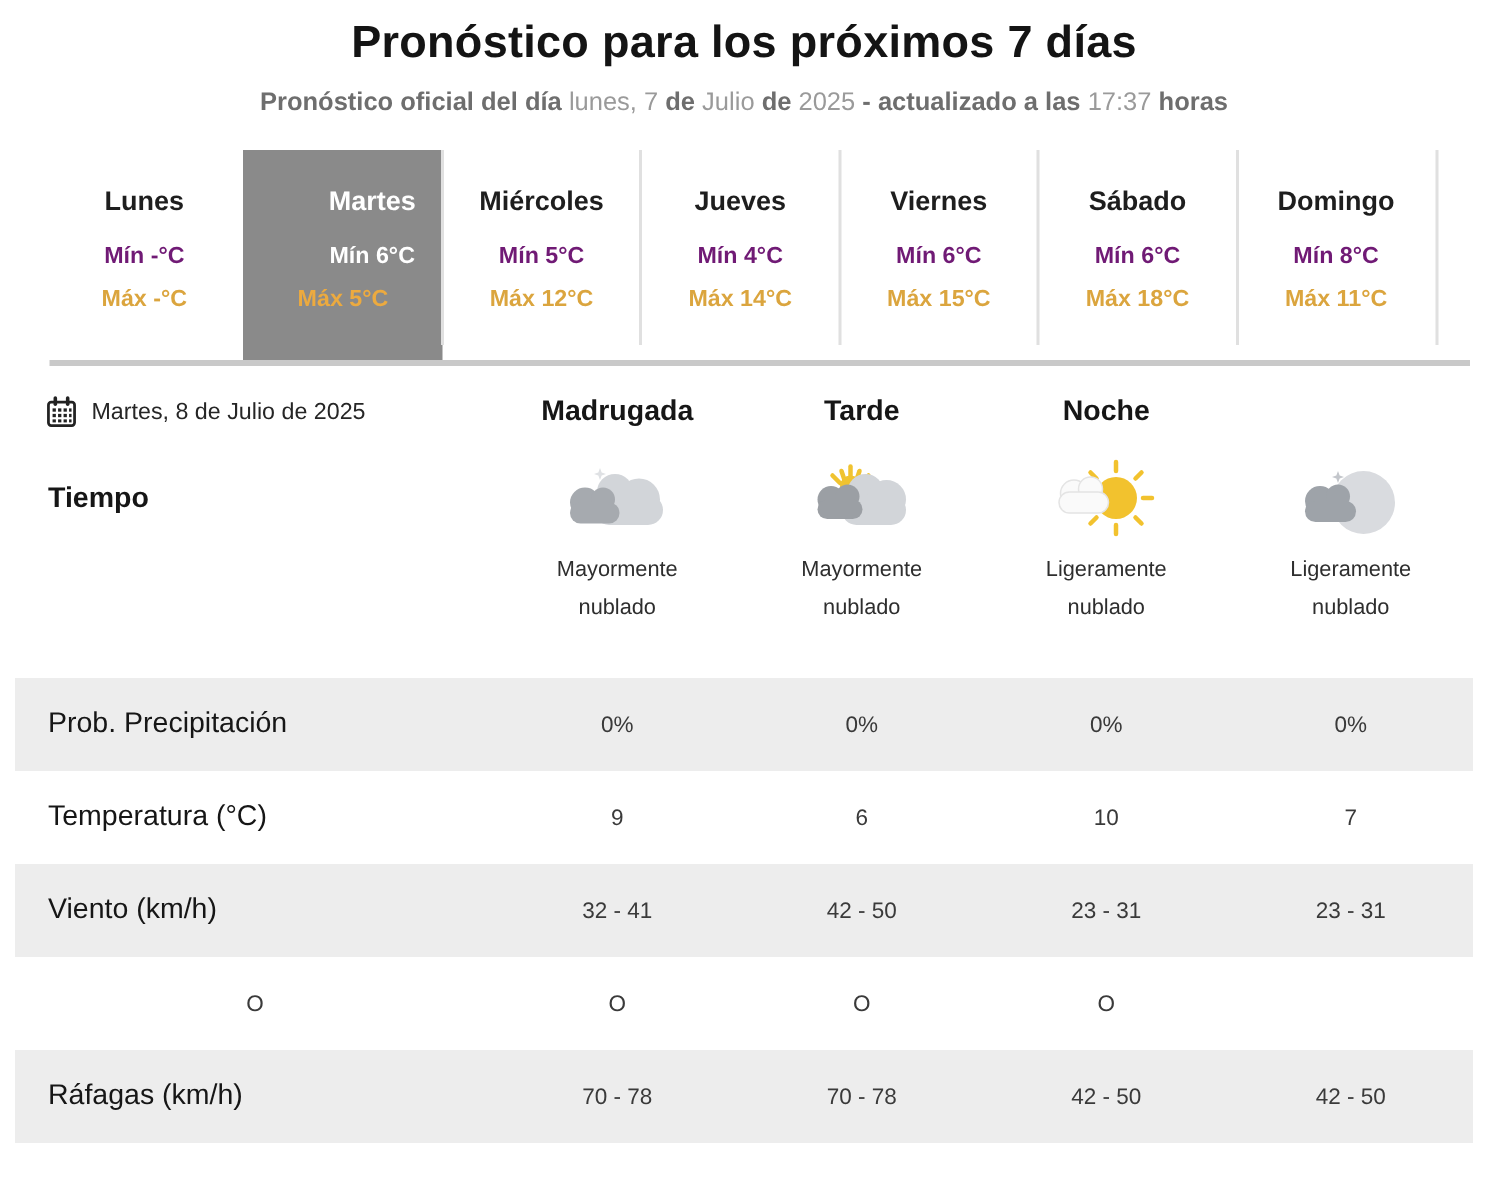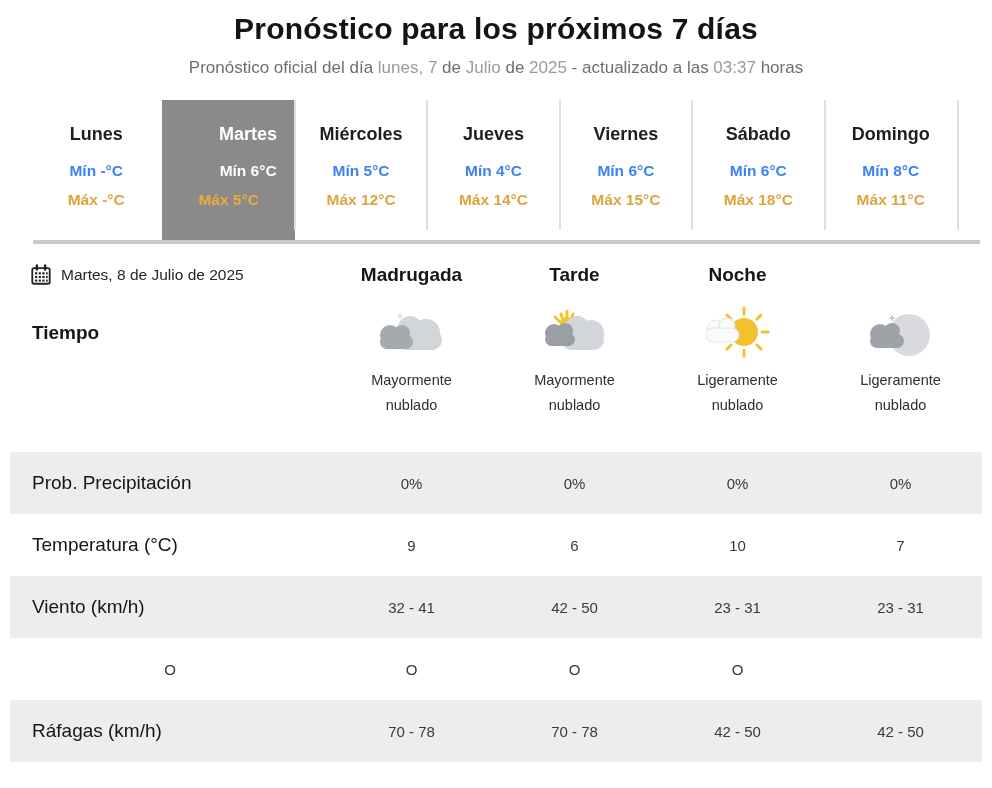--- a/index.html
+++ b/index.html
@@ -5,36 +5,36 @@
   * { margin:0; padding:0; box-sizing:border-box; }
   html,body { background:#fff; }
   body { font-family:"Liberation Sans", sans-serif; color:#1c1c1c; }
   .page { width:992px; height:788px; background:#fff; overflow:hidden; }
 
   
   .hdr { padding-top:12px; }
   .title { text-align:center; font-size:30px; font-weight:bold; color:#141414; letter-spacing:.2px; }
   .subtitle { text-align:center; font-size:17px; margin-top:12px; color:#8a8a8a; }
   .subtitle span { white-space:pre-wrap; }
-  .subtitle .sb { font-weight:normal; color:#6e6e6e; }
+  .subtitle .sb { font-weight:bold; color:#6e6e6e; }
   .subtitle .sr { font-weight:normal; color:#9a9a9a; }
 
   
   .tabs { display:flex; margin:22px 35px 0 30px; height:140px; }
   .tab { flex:1; position:relative; text-align:center; padding-top:24px; cursor:pointer; }
   .tab:not(:first-child)::before {
     content:""; position:absolute; left:-1px; top:0; bottom:10px; width:2px; background:#e0e0e0;
   }
   .tab:last-child::after {
     content:""; position:absolute; right:-2px; top:0; bottom:10px; width:2px; background:#e0e0e0;
   }
   .tab.selected { background:#8a8a8a; }
   .tab.selected::before { display:none; }
   .tab-day { font-size:18px; font-weight:bold; color:#1e1e1e; margin-bottom:17px; }
-  .tab-min { font-size:15.5px; font-weight:bold; color:#3b82f6; margin-bottom:11px; }
+  .tab-min { font-size:15.5px; font-weight:bold; color:#701a75; margin-bottom:11px; }
   .tab-max { font-size:15.5px; font-weight:bold; color:#dba53e; }
   .tab.selected .tab-day, .tab.selected .tab-min { color:#ffffff;margin-left:39px; }
   .tab.selected .tab-max { color:#ecaa3f; }
   .tabbar { height:4px; background:#c9c9c9; margin:0 12px 0 33px; }
 
   
   .grid { display:grid; grid-template-columns:320px 1fr 1fr 1fr 1fr; margin:0 10px; }
   .band1 { height:50px; align-items:center; margin-top:6px; }
   .date-cell { display:flex; align-items:center; gap:9px; padding-left:20px; }
   .date-text { font-size:15.5px; color:#262626; }
@@ -52,21 +52,21 @@
 
   svg { display:block; }
 </style>
 </head>
 <body>
 
 <div class="page">
 
   <div class="hdr">
     <div class="title">Pronóstico para los próximos 7 días</div>
-    <div class="subtitle"><span class="sb">Pronóstico oficial del día </span><span class="sr">lunes, 7 </span><span class="sb">de </span><span class="sr">Julio </span><span class="sb">de </span><span class="sr">2025 </span><span class="sb">- actualizado a las </span><span class="sr">03:37 </span><span class="sb">horas</span></div>
+    <div class="subtitle"><span class="sb">Pronóstico oficial del día </span><span class="sr">lunes, 7 </span><span class="sb">de </span><span class="sr">Julio </span><span class="sb">de </span><span class="sr">2025 </span><span class="sb">- actualizado a las </span><span class="sr">17:37 </span><span class="sb">horas</span></div>
   </div>
 
   <div class="tabs">
     <div class="tab">
       <div class="tab-day">Lunes</div>
       <div class="tab-min">Mín -°C</div>
       <div class="tab-max">Máx -°C</div>
     </div>
     <div class="tab selected">
       <div class="tab-day">Martes</div>

